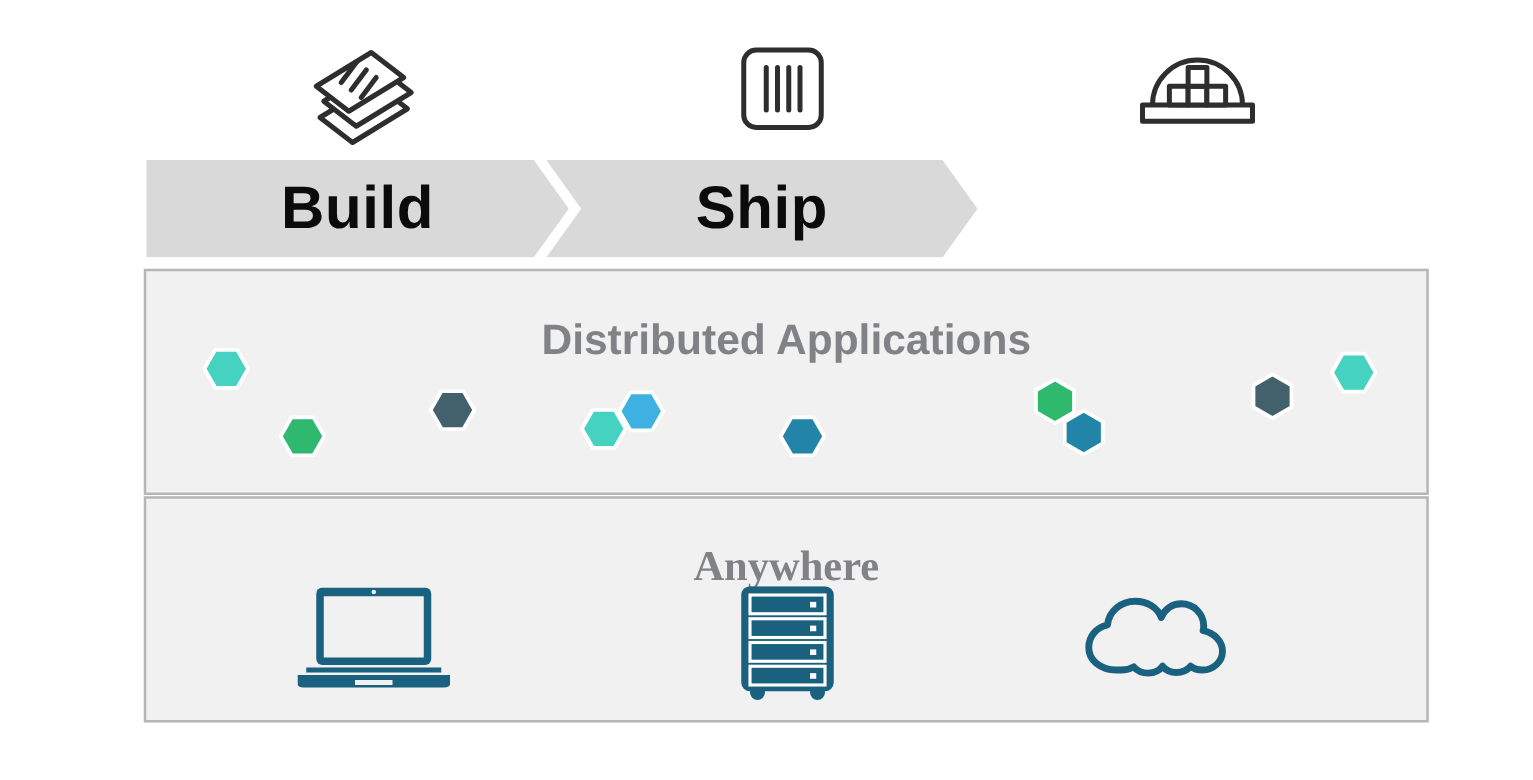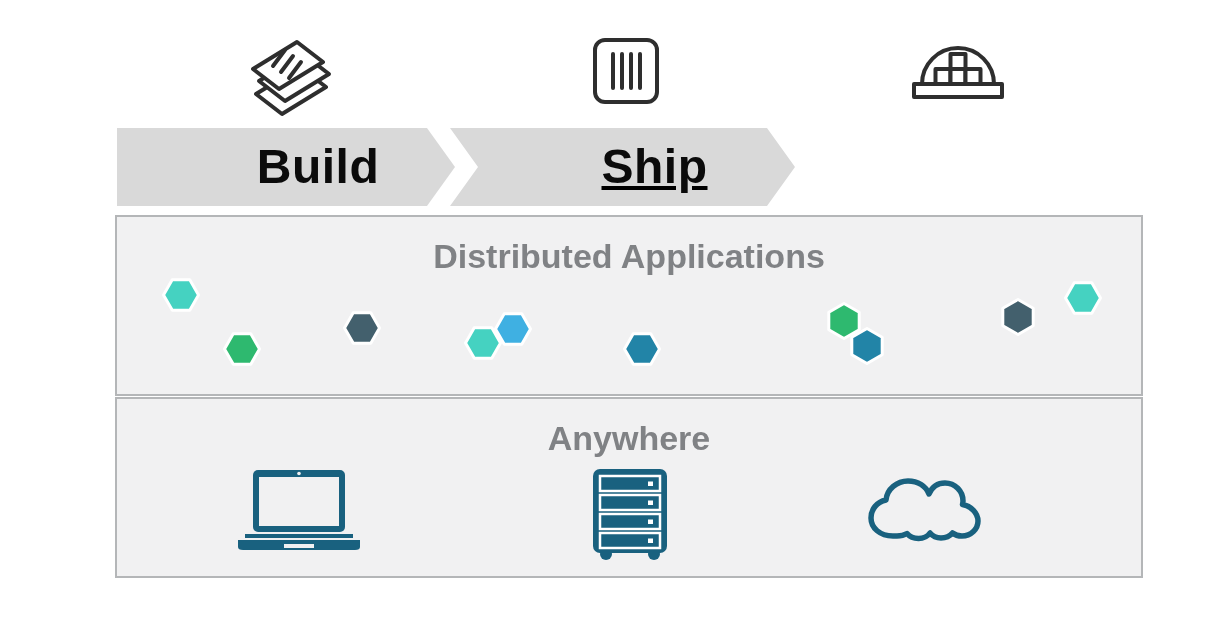--- a/index.html
+++ b/index.html
@@ -14,39 +14,39 @@
   #icon-ship{left:591px;top:36px;}
   #icon-run{left:908px;top:40px;}
 
   
   .banner{position:absolute;left:117px;top:128px;width:1031px;height:78px;}
   .seg{
     position:absolute;top:0;height:78px;background:var(--banner-gray,#d9d9d9);
     box-sizing:border-box;
   }
   #seg-build{left:0;width:338px;clip-path:polygon(0 0,310px 0,338px 50%,310px 100%,0 100%);}
-  #seg-ship{left:333px;width:345px;clip-path:polygon(0 0,317px 0,345px 50%,317px 100%,0 100%,28px 50%);text-decoration:underline;}
+  #seg-ship{left:320px;width:345px;clip-path:polygon(0 0,317px 0,345px 50%,317px 100%,0 100%,28px 50%);}
   #seg-run{left:673px;width:358px;clip-path:polygon(0 0,330px 0,358px 50%,330px 100%,0 100%,28px 50%);}
   .seg-label{
     display:block;width:100%;line-height:78px;text-align:center;
-    font-size:48px;font-weight:bold;color:#0b0b0b;letter-spacing:0.5px;padding-left:32px;
+    font-size:48px;font-weight:bold;color:#0b0b0b;letter-spacing:0.5px;
   }
 
   
   .panel{
     position:absolute;left:115px;width:1028px;background:var(--panel-bg,#f1f1f2);
     border:2px solid var(--panel-border,#b4b6b8);box-sizing:border-box;margin:0;
   }
   #panel-apps{top:215px;height:181px;}
   #panel-anywhere{top:397px;height:181px;}
   .panel-title{
-    margin:0;padding-top:20px;text-align:center;
+    margin:0;padding-top:36px;text-align:center;
     font-size:34px;font-weight:bold;color:var(--title-gray,#808285);
   }
-  #panel-anywhere .panel-title{}
+  #panel-anywhere .panel-title{font-family:Liberation Serif, serif;}
 
   
   #hex-layer{position:absolute;left:0;top:0;width:1226px;height:624px;pointer-events:none;}
   #hex-layer svg{position:absolute;overflow:visible;}
 
   
   #icon-laptop{left:238px;top:470px;}
   #icon-server{left:590px;top:469px;}
   #icon-cloud{left:866px;top:472px;}
 

